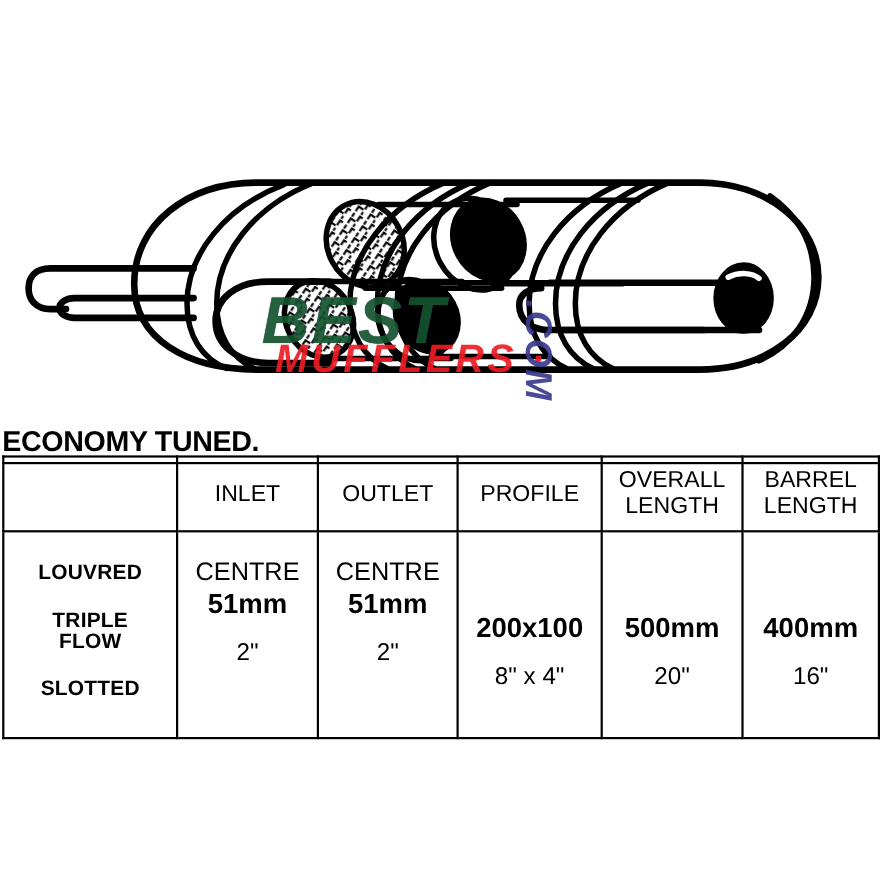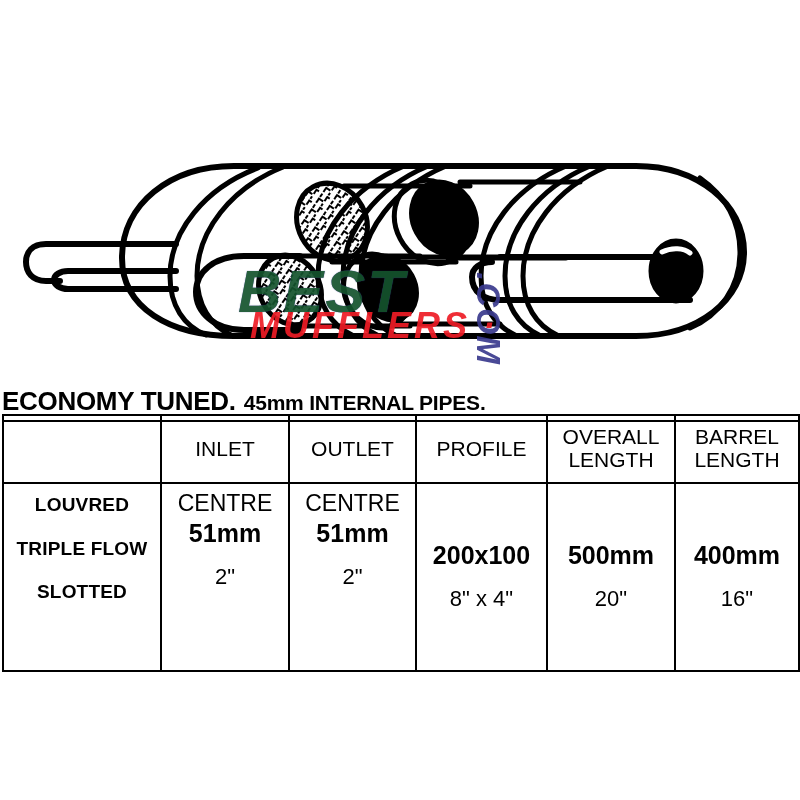--- a/index.html
+++ b/index.html
@@ -116,21 +116,21 @@
   #spec-table .hdr {
     height: 68px;
     font-size: 21px;
     font-weight: normal;
     line-height: 1.08;
     padding: 2px 1px;
   }
   #spec-table .hdr-blank { border-right: 2px solid #000; }
   #spec-table .body-cell {
     height: 188px;
-    padding: 0;
+    padding: 16px;
   }
   #spec-table .rowlabel {
     font-size: 19px;
     font-weight: bold;
     letter-spacing: 0.2px;
   }
   .stack {
     display: flex;
     flex-direction: column;
     justify-content: flex-start;
@@ -242,21 +242,20 @@
   </div>
 
   <div id="watermark">
     <div class="wm-best">BEST</div>
     <div class="wm-mufflers">MUFFLERS ·</div>
     <div class="wm-com">.COM</div>
   </div>
 
   <div id="title-bar">
     <span class="t-main">ECONOMY TUNED.</span>
-    <span class="t-sub">45mm INTERNAL PIPES.</span>
   </div>
 
   <table id="spec-table">
     <colgroup>
       <col style="width:158px">
       <col style="width:128px">
       <col style="width:127px">
       <col style="width:131px">
       <col style="width:128px">
       <col style="width:124px">

